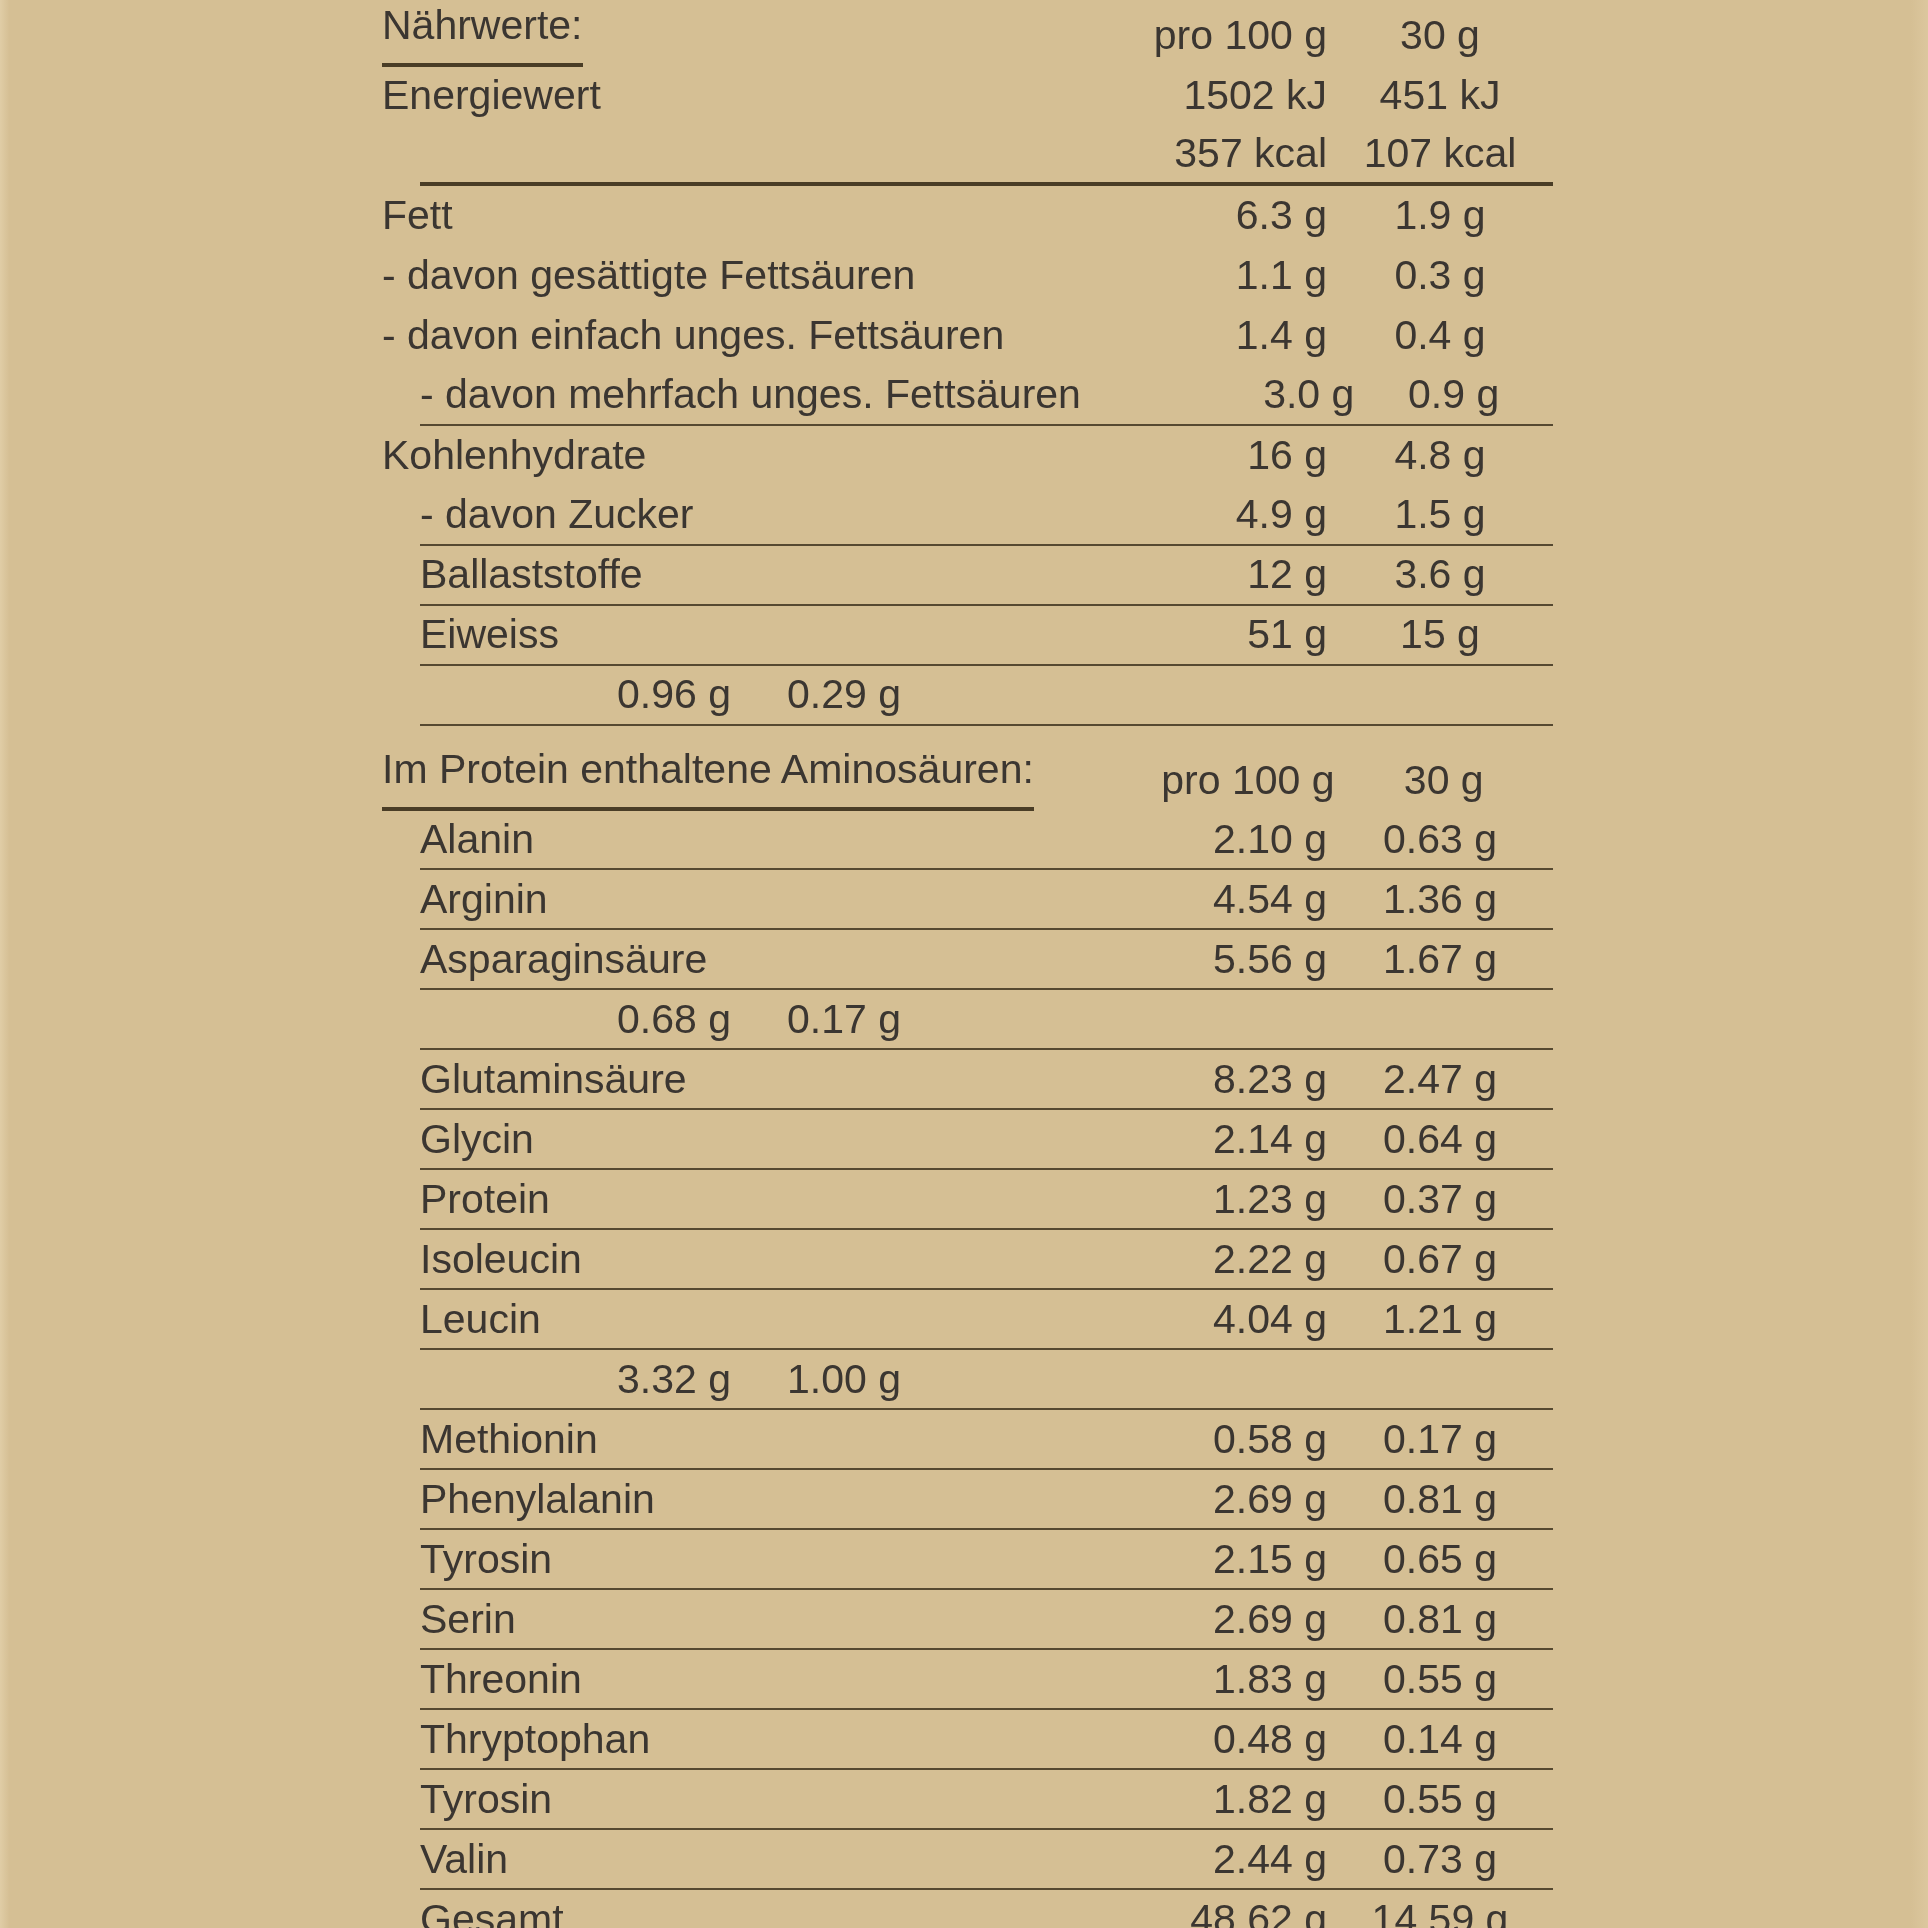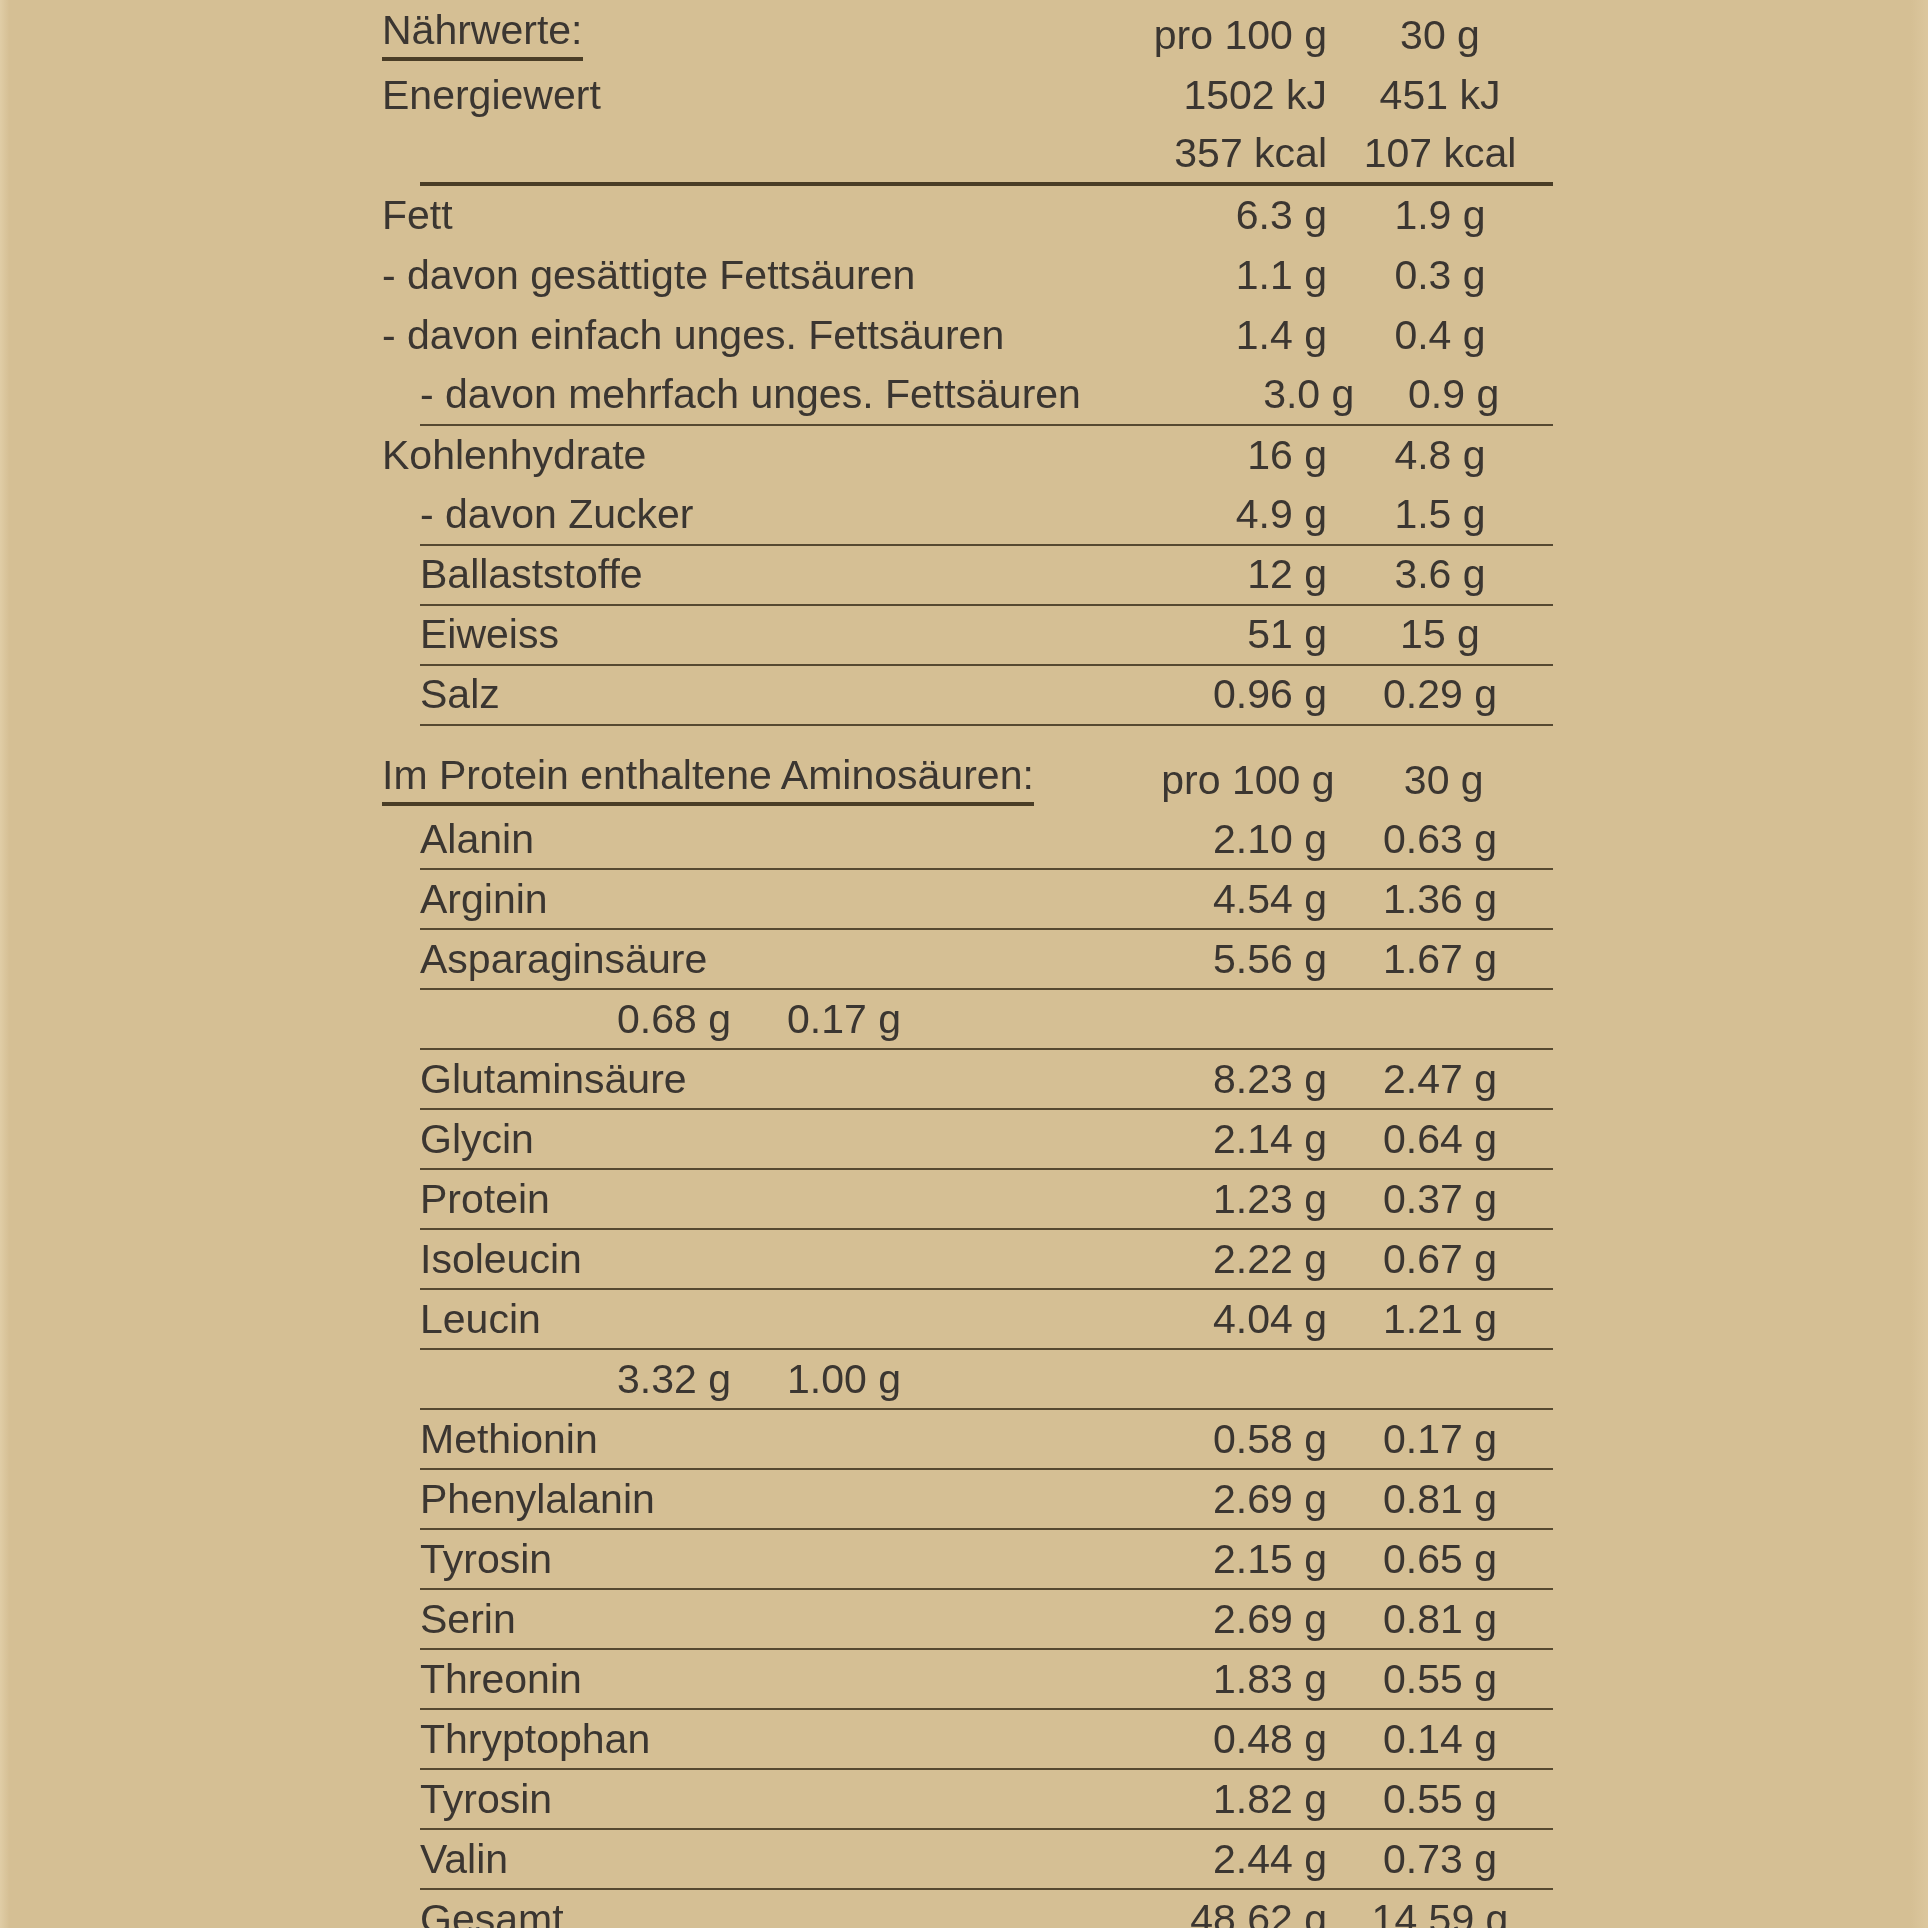--- a/index.html
+++ b/index.html
@@ -46,21 +46,21 @@
     white-space: nowrap;
   }
   .c-v2 {
     width: 226px;
     text-align: center;
     white-space: nowrap;
   }
   .hdr .c-label span {
     display: inline-block;
     border-bottom: 4.7px solid #4a3d26;
-    padding-bottom: 6px;
+    padding-bottom: 17px;
   }
   .sec-gap { height: 24.5px; }
 </style>
 </head>
 <body>
 
 <div class="sheet">
   <div class="ntable" id="ntable">
       <div class="row hdr">
         <div class="c-label"><span>Nährwerte:</span></div>
@@ -111,21 +111,20 @@
         <div class="c-label">Ballaststoffe</div>
         <div class="c-v1">12 g</div>
         <div class="c-v2">3.6 g</div>
       </div>
       <div class="row rule">
         <div class="c-label">Eiweiss</div>
         <div class="c-v1">51 g</div>
         <div class="c-v2">15 g</div>
       </div>
       <div class="row rule">
-        <div class="c-label">Salz</div>
         <div class="c-v1">0.96 g</div>
         <div class="c-v2">0.29 g</div>
       </div>
       <div class="sec-gap"></div>
       <div class="row hdr">
         <div class="c-label"><span>Im Protein enthaltene Aminosäuren:</span></div>
         <div class="c-v1">pro 100 g</div>
         <div class="c-v2">30 g</div>
       </div>
       <div class="row rule">

